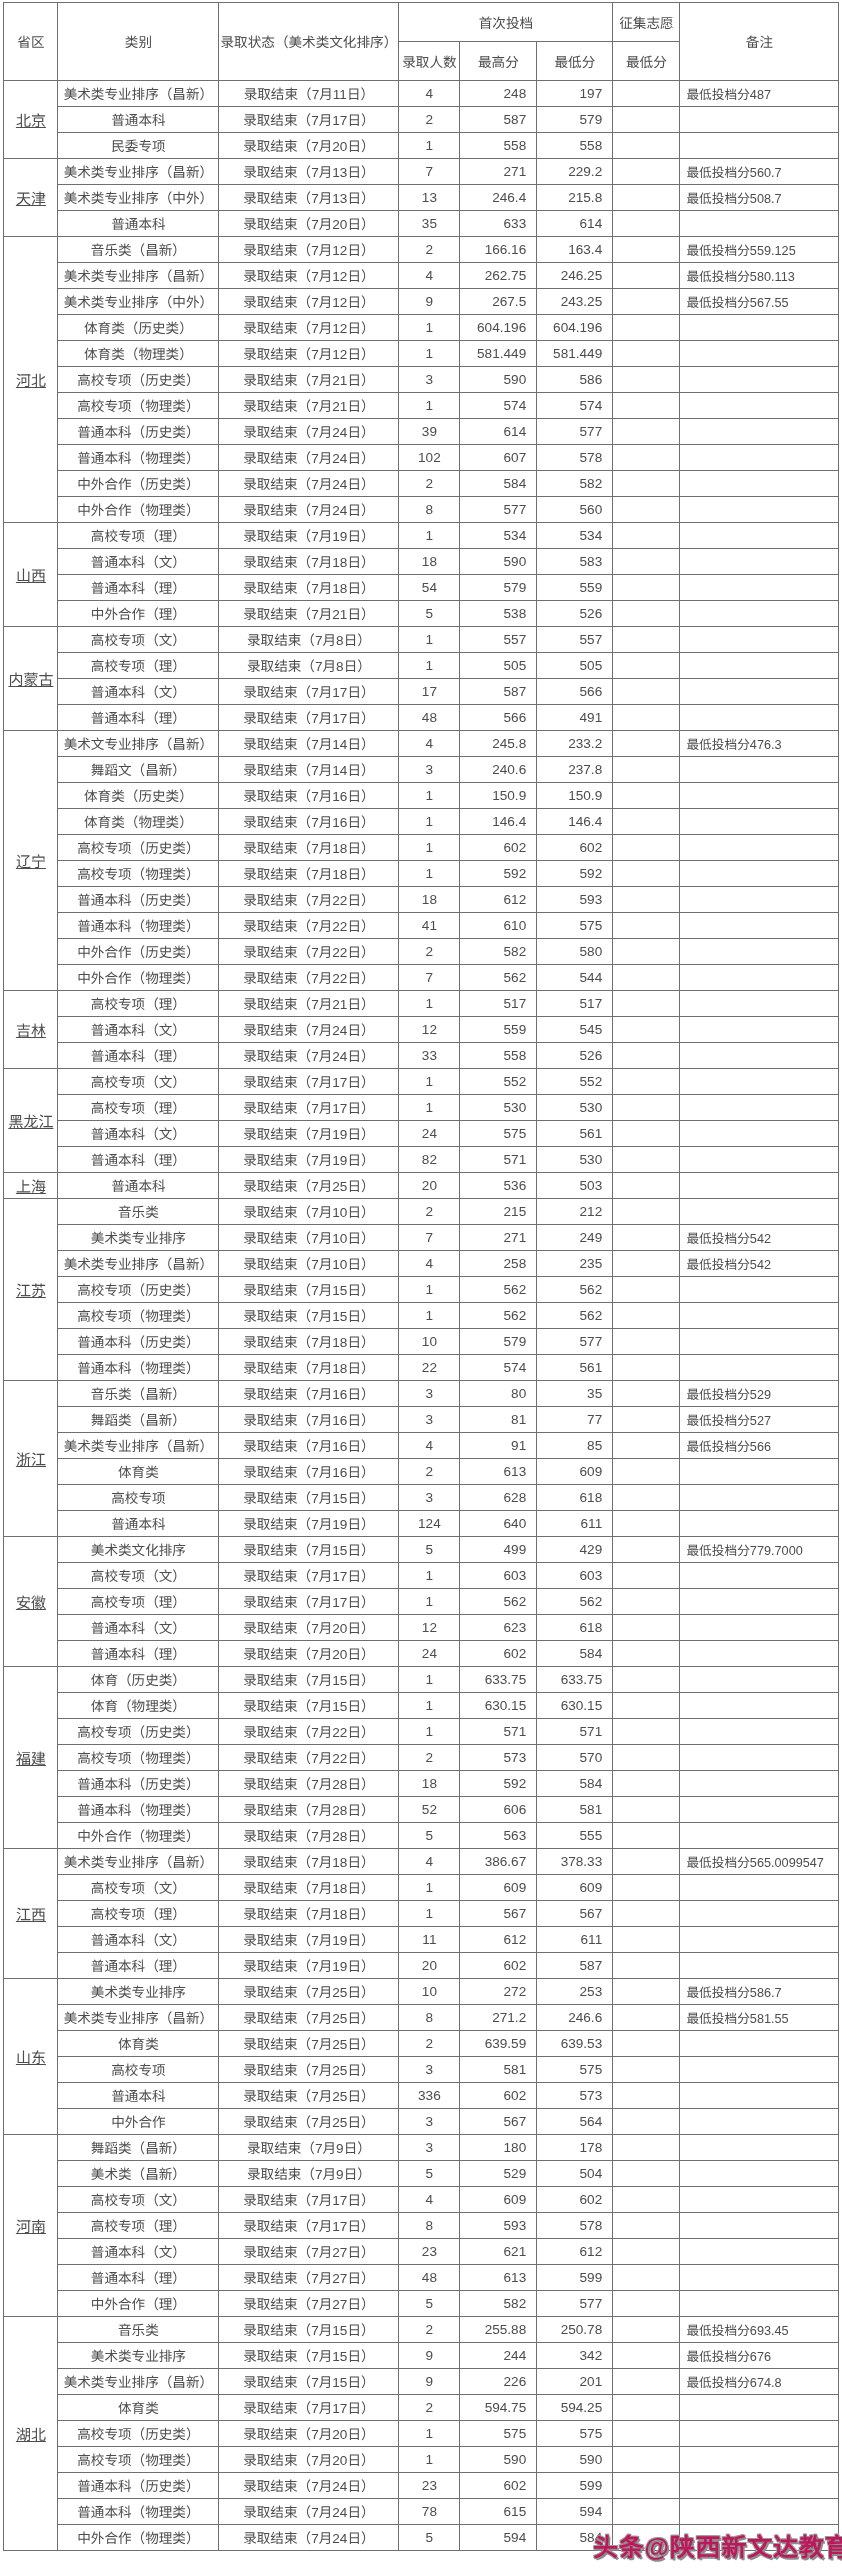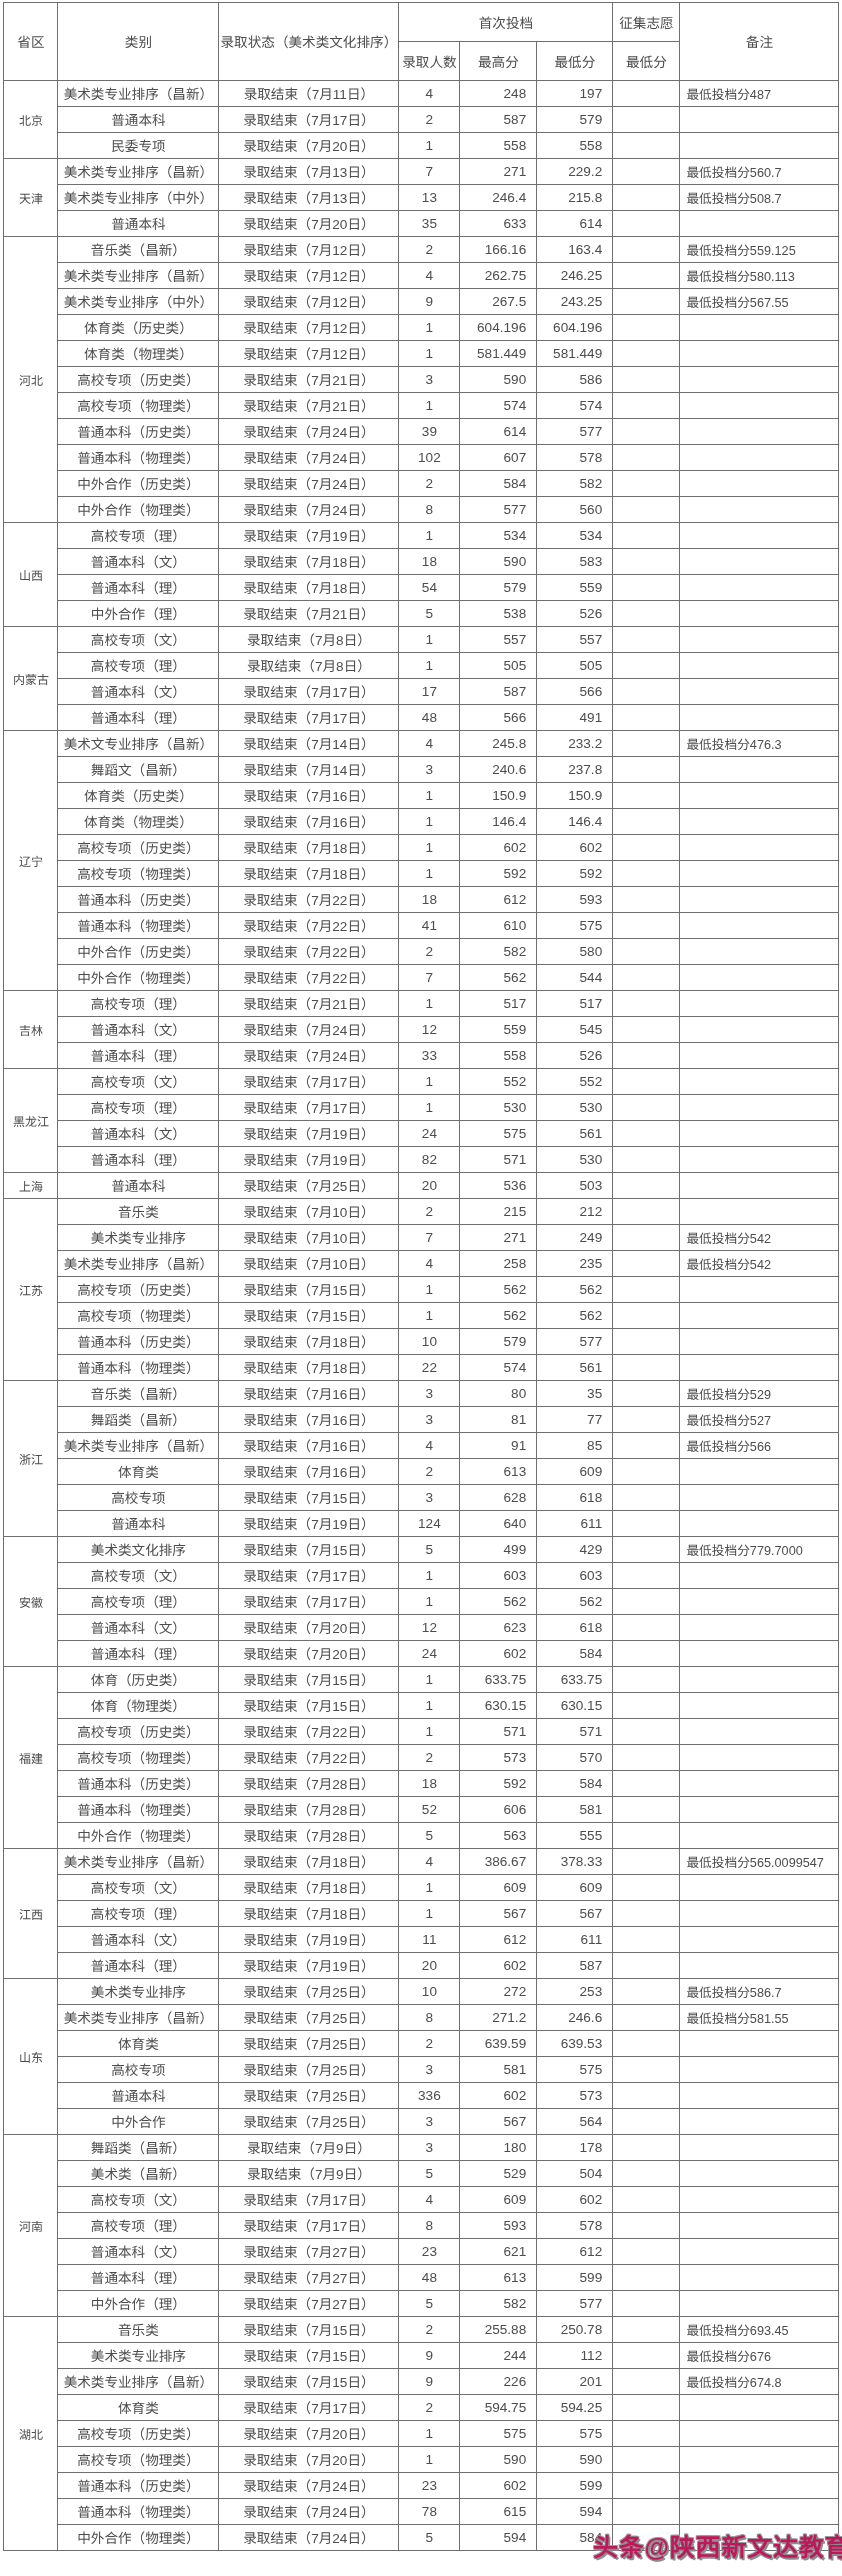--- a/index.html
+++ b/index.html
@@ -17,21 +17,21 @@
     border:0.8px solid #6f6f6f;
     font-weight:400;color:#4d4d4d;font-size:13.6px;
     text-align:center;vertical-align:middle;
     padding:0;overflow:hidden;white-space:nowrap;
   }
   thead th{height:38px;font-family:Liberation Serif, serif;}
   tbody tr{height:26px;}
   tbody tr.group-start td{border-top:1.7px solid #474747;}
   td.num-right{text-align:right;padding-right:10.2px;}
   td.remark{text-align:left;padding-left:6px;font-size:12.7px;}
-  td.province{font-size:12px;}
+  td.province{font-size:15px;text-decoration:underline;}
   .watermark{
     position:absolute;left:593px;top:2527px;width:246px;
     font-size:25px;letter-spacing:0.8px;white-space:nowrap;
     color:#be185d;font-weight:700;
     text-shadow:1.7px 1.7px 0 #8d8d8d,-0.8px -0.8px 0 #9a9a9a,0.8px -0.8px 0 #9a9a9a,-0.8px 0.8px 0 #9a9a9a,0.8px 0.8px 0 #8d8d8d;
     text-align:right;
   }
 </style>
 </head>
 <body>
@@ -862,21 +862,21 @@
         <td class="num-right">255.88</td>
         <td class="num-right">250.78</td>
         <td class="center"></td>
         <td class="remark">最低投档分693.45</td>
       </tr>
       <tr>
         <td class="cat">美术类专业排序</td>
         <td class="status">录取结束（7月15日）</td>
         <td class="center">9</td>
         <td class="num-right">244</td>
-        <td class="num-right">112</td>
+        <td class="num-right">342</td>
         <td class="center"></td>
         <td class="remark">最低投档分676</td>
       </tr>
       <tr>
         <td class="cat">美术类专业排序（昌新）</td>
         <td class="status">录取结束（7月15日）</td>
         <td class="center">9</td>
         <td class="num-right">226</td>
         <td class="num-right">201</td>
         <td class="center"></td>

